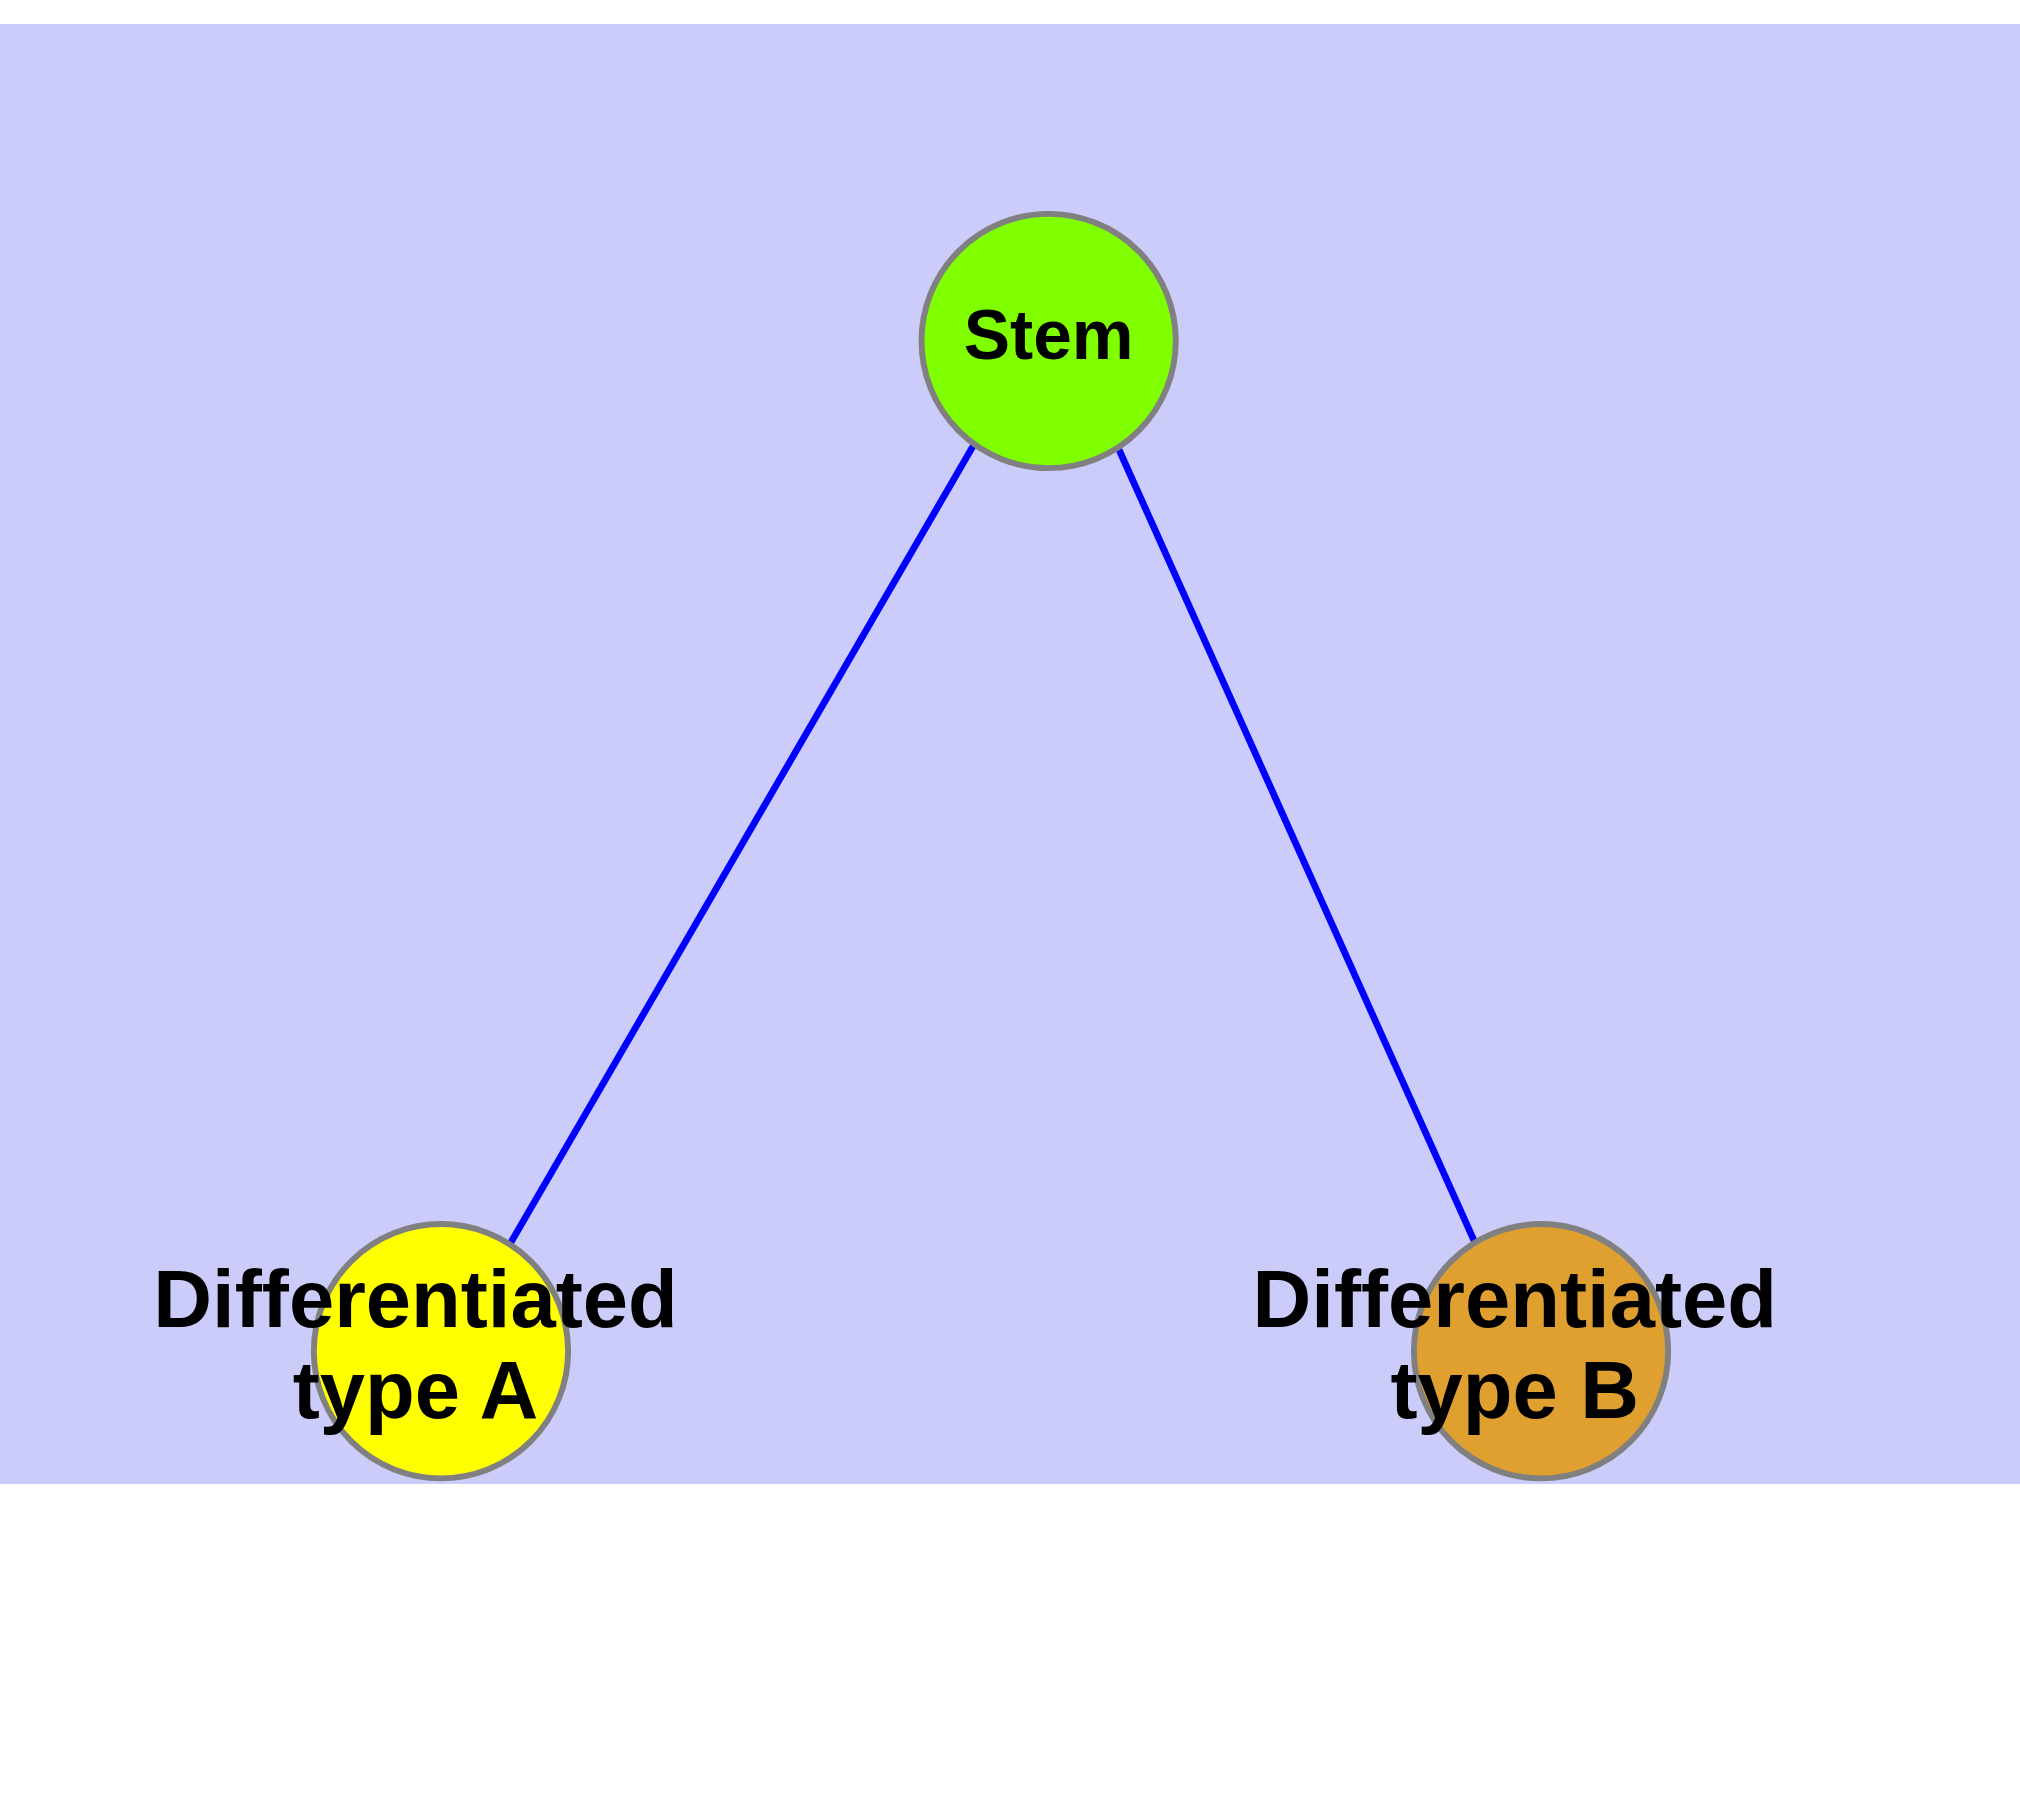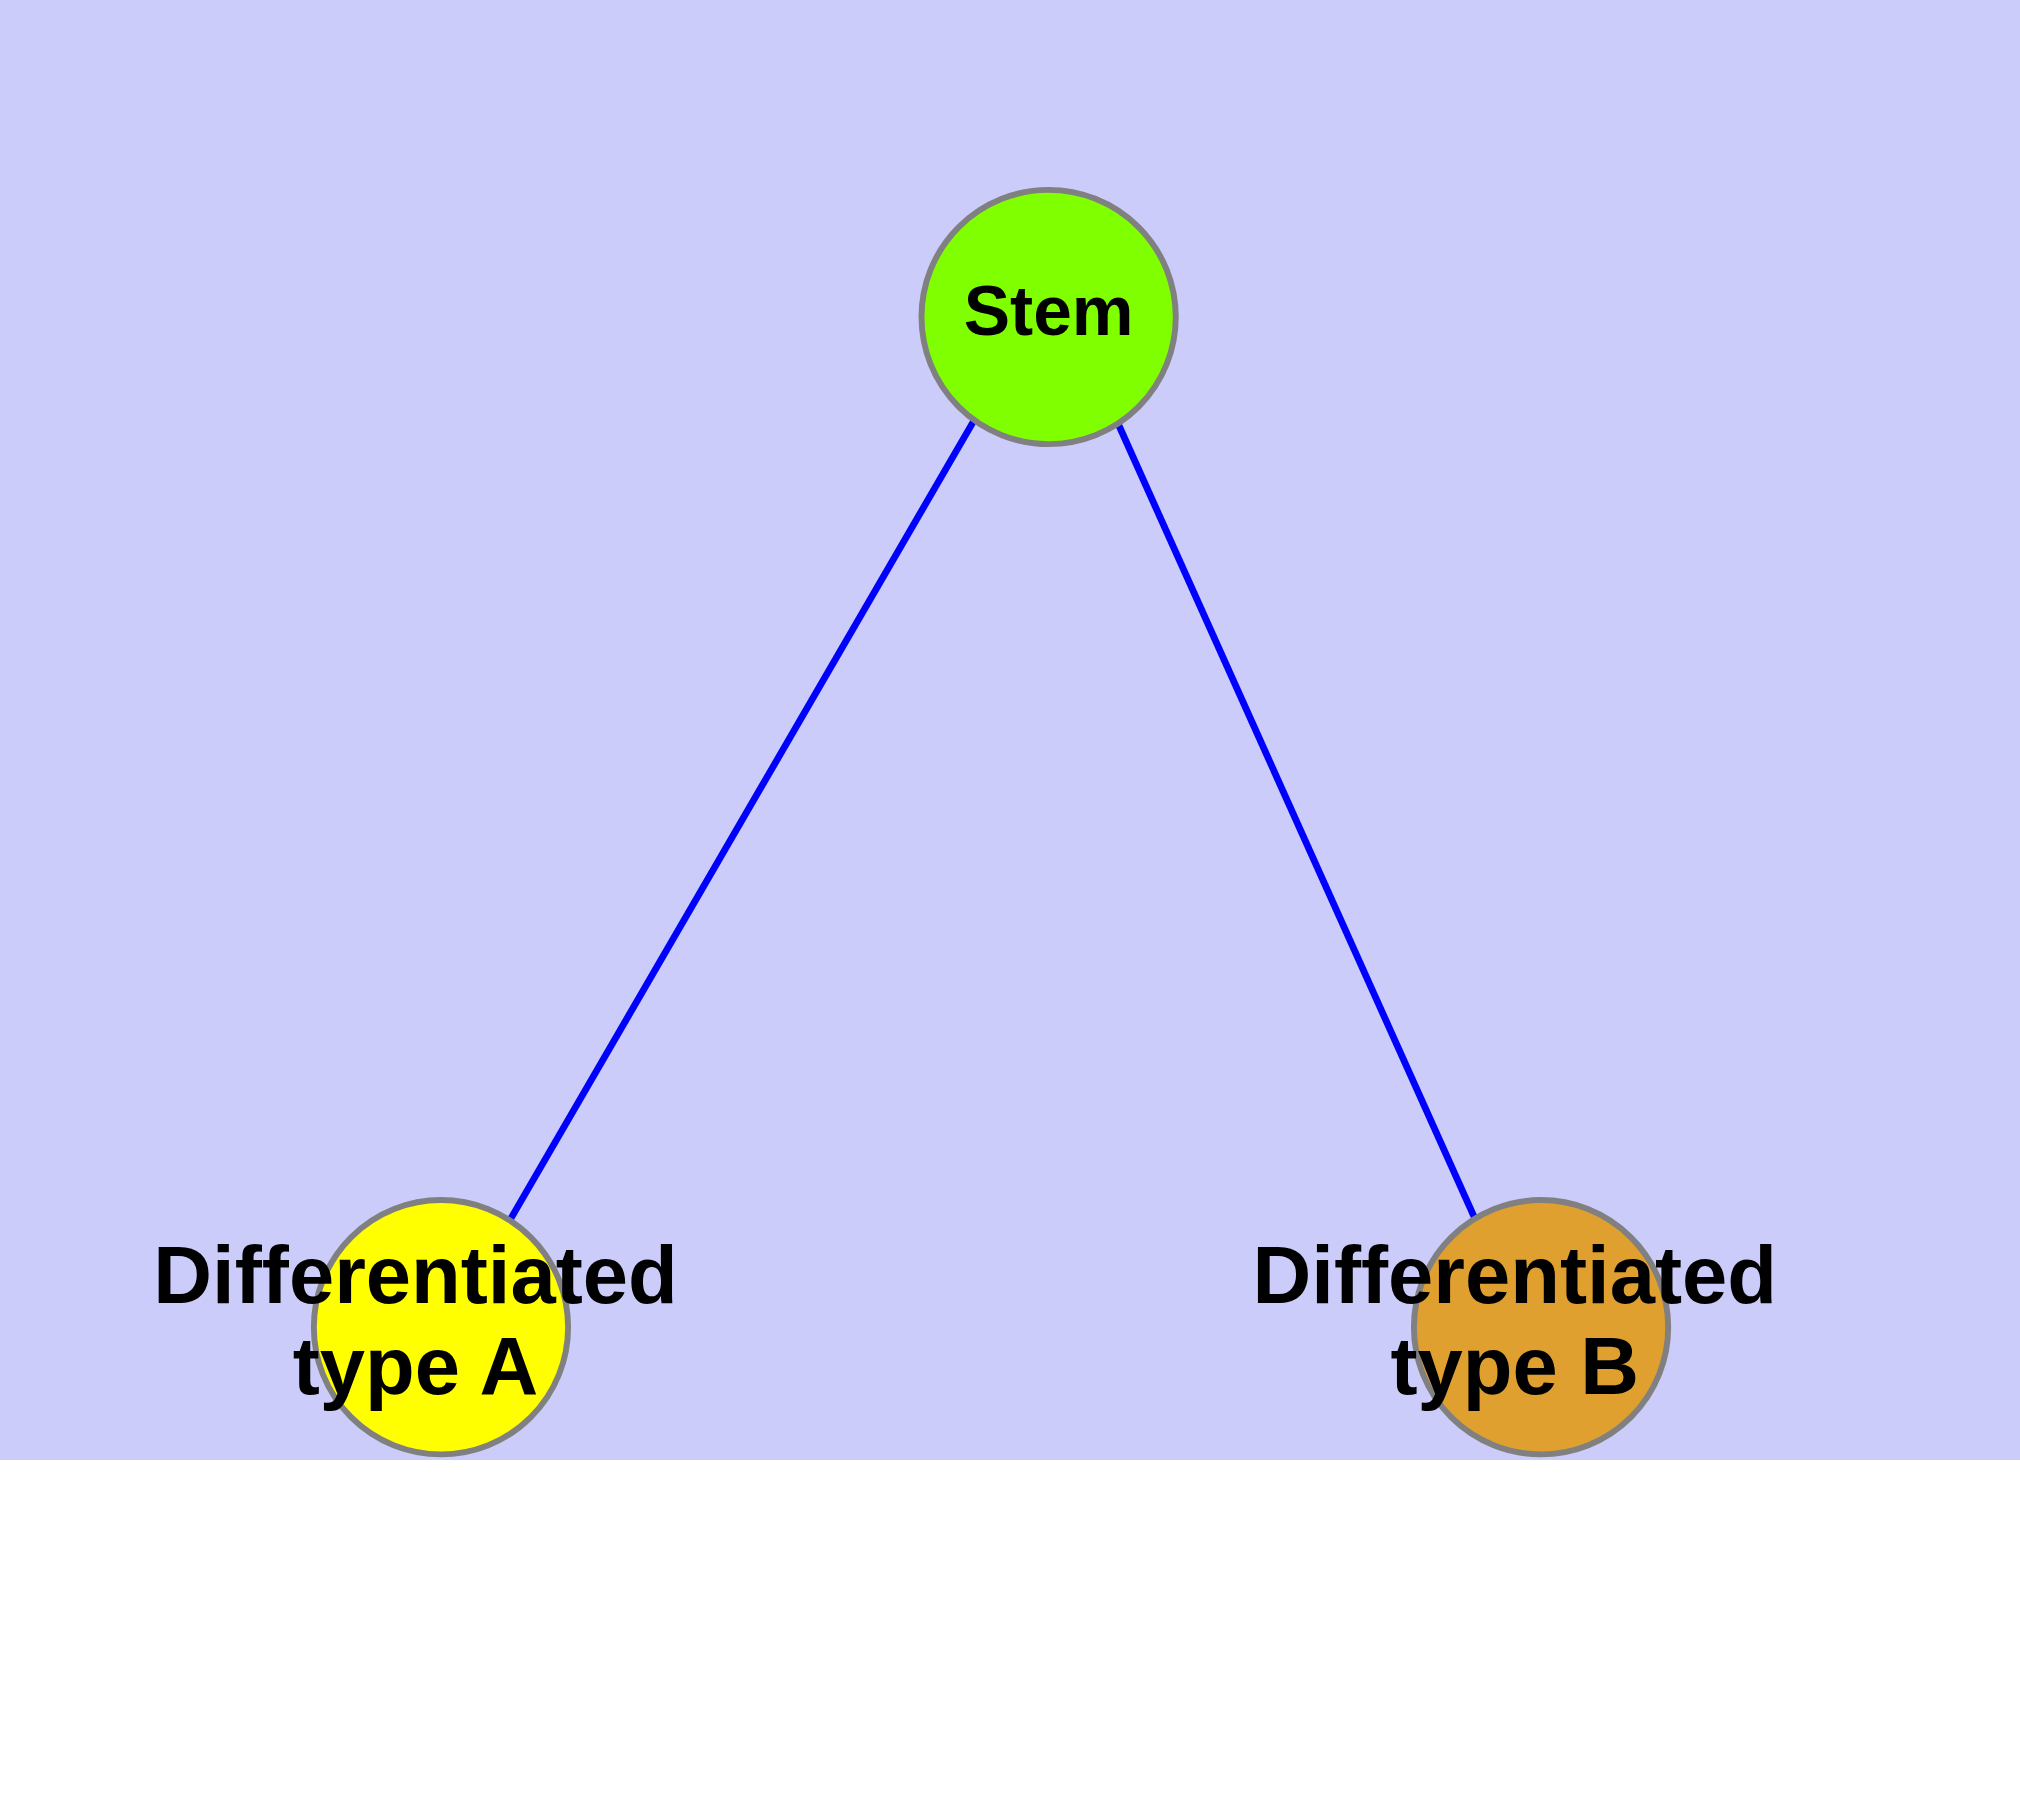--- a/index.html
+++ b/index.html
@@ -39,21 +39,21 @@
   .node-label-leaf {
     font-size: 96px;
   }
   .edge-line {
     stroke-linecap: butt;
   }
 </style>
 </head>
 <body>
 
-<div id="canvas" style="width: 2021px; height: 1460px; background: rgb(204, 204, 250);">
+<div id="canvas" style="width: 2021px; height: 1460px; background: rgb(204, 204, 250); margin-top: 24px;">
   <svg id="graph-svg" viewBox="0 0 2384 2138" xmlns="http://www.w3.org/2000/svg">
 
     <rect id="bg-rect" x="0" y="0" width="2384" height="2138" fill="#ccccfa"></rect>
 
     <g id="edges-group">
         <line class="edge-line" x1="1149" y1="496" x2="600" y2="1442" stroke="#0000ff" stroke-width="8"></line>
         <line class="edge-line" x1="1319" y1="500" x2="1740" y2="1438" stroke="#0000ff" stroke-width="8"></line>
       </g>
     <g id="nodes-group">
         <circle cx="1237" cy="374" r="150" fill="#7fff00" stroke="#808080" stroke-width="7"></circle>

